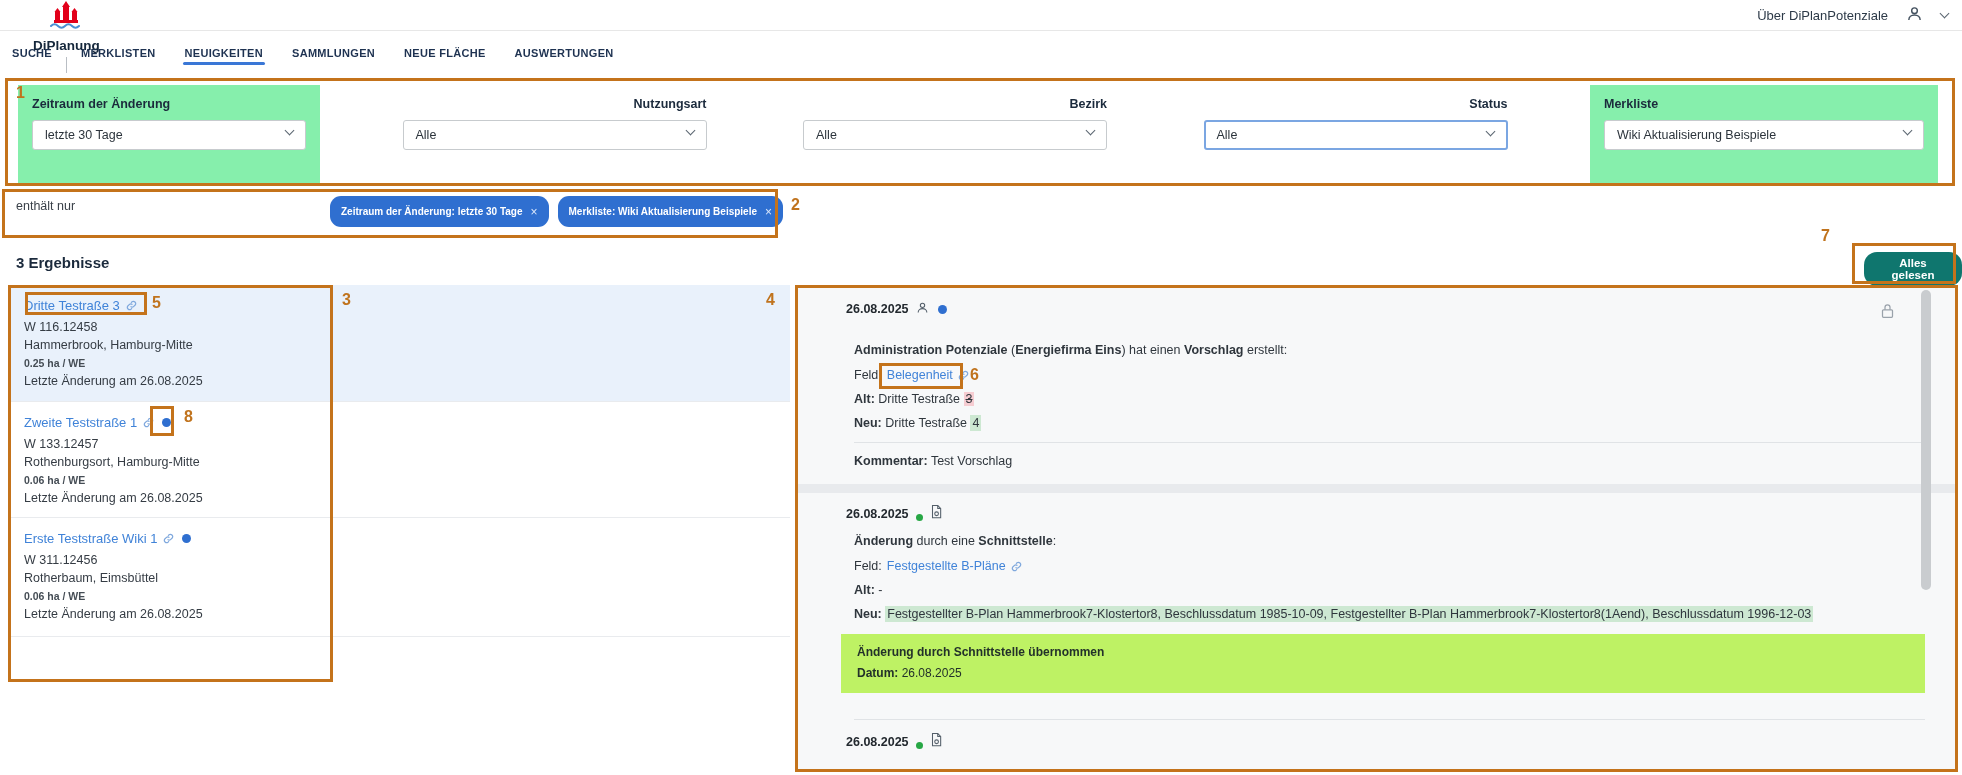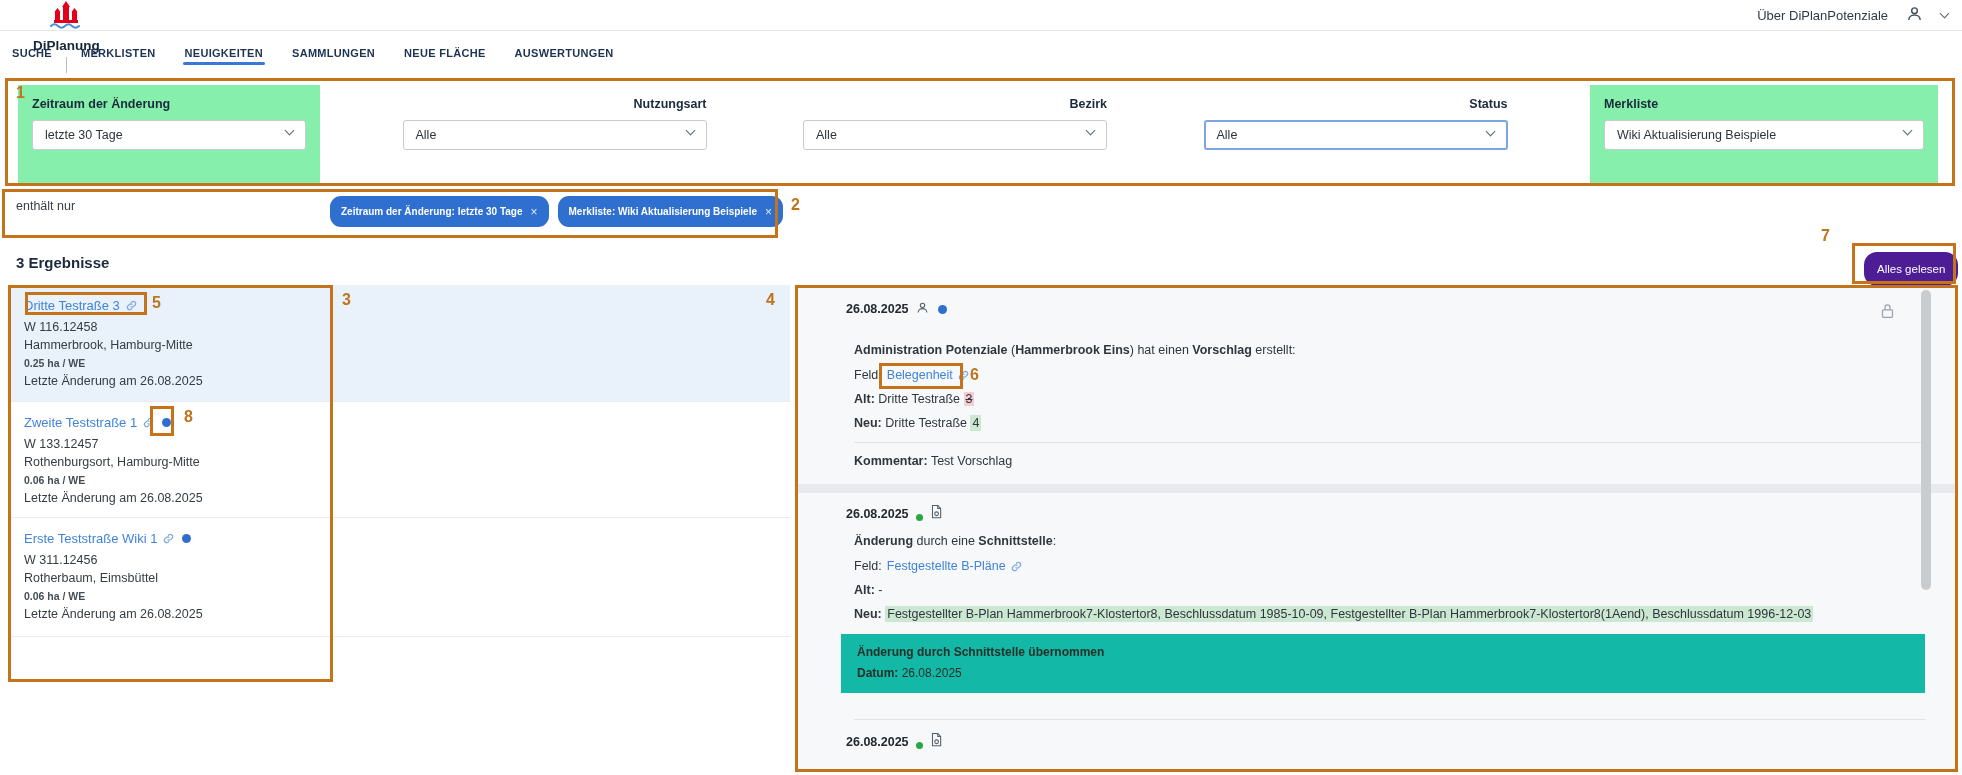--- a/index.html
+++ b/index.html
@@ -36,21 +36,21 @@
   .fsel.focus { border:2px solid #7ba6e2; padding:0 11px; }
   
   .contains { position:absolute; left:16px; top:199px; font-size:12.5px; color:#3a4149; }
   .chips { position:absolute; left:330px; top:196px; display:flex; gap:9px; }
   .chip { height:31px; background:#2f6fd0; color:#fff; border-radius:11px; display:flex; align-items:center;
           gap:8px; padding:0 11px; font-size:10px; font-weight:700; cursor:pointer; }
   .chip .x { font-size:12px; font-weight:400; color:#dce8fb; }
   
   .rescount { position:absolute; left:16px; top:254px; font-size:15px; font-weight:700; color:#1b2a3c; }
   .readall { position:absolute; left:1864px; top:252px; height:34px; padding:0 13px; border:none;
-             border-radius:13px; background:#4c1d95; color:#fff; font-size:11.5px; font-weight:400;
+             border-radius:13px; background:#0f766e; color:#fff; font-size:11.5px; font-weight:700;
              font-family:"Liberation Sans",sans-serif; display:flex; align-items:center; cursor:pointer; }
   
   .list { position:absolute; left:8px; top:285px; width:782px; }
   .lrow { height:117px; padding:13px 0 0 16px; border-bottom:1px solid #e9ebee; cursor:pointer; background:#fff; }
   .lrow.sel { background:#e9f1fb; }
   .ltitle { display:flex; align-items:center; gap:6px; font-size:13px; margin-bottom:5px; }
   .ltitle a { color:#4083d8; text-decoration:none; cursor:pointer; }
   .lline { font-size:12.5px; color:#353c44; line-height:18px; }
   .lsize { font-size:10.5px; color:#454d55; font-weight:600; line-height:15px; margin:2px 0 1px; }
   .bdot { width:9px; height:9px; border-radius:50%; background:#2f6fd0; margin-left:2px; }
@@ -64,21 +64,21 @@
   .msg2 { margin:12px 0 0 8px; }
   .frow { margin:11px 0 0 8px; display:flex; align-items:center; gap:5px; }
   .flink { color:#4083d8; cursor:pointer; }
   .arow { margin:10px 0 0 8px; }
   .b { font-weight:700; }
   .removed { background:#f6cdd2; text-decoration:line-through; padding:0 2px; }
   .added { background:#cde8d2; padding:1px 2px; }
   .div1 { margin:12px 0 0 8px; border-top:1px solid #e0e3e6; }
   .komm { margin:11px 0 0 8px; }
   .gapband { height:9px; background:#e8eaed; margin-top:16px; }
-  .greenbox { margin:13px 0 0 -5px; background:#14b8a6; padding:11px 16px 13px; color:#23312a; font-size:12px; }
+  .greenbox { margin:13px 0 0 -5px; background:#bef264; padding:11px 16px 13px; color:#23312a; font-size:12px; }
   .gb-date { margin-top:7px; }
   .mt13 { margin-top:13px; } .mt12 { margin-top:12px; }
   .lock { position:absolute; right:60px; top:14px; }
   .sbar { position:absolute; right:24px; top:2px; width:10px; height:300px; background:#c9cccf; border-radius:5px; }
   
   .abox { position:absolute; border:3px solid #c4731b; pointer-events:none; z-index:40; }
   .num { position:absolute; color:#c0731d; font-weight:700; font-size:16px; z-index:41; }
   .a2 { left:2px; top:189px; width:776px; height:49px; }
   .a3 { left:8px; top:285px; width:325px; height:397px; }
   .a5 { left:25px; top:292px; width:122px; height:23px; }
@@ -247,21 +247,21 @@
       <span>26.08.2025</span>
       <span>
         <svg width="13" height="13" viewBox="0 0 24 24" fill="none" stroke="#545f6a" stroke-width="2">
             <circle cx="12" cy="8" r="4"></circle>
             <path d="M4 21c0-4 3.5-7 8-7s8 3 8 7"></path>
           </svg>
       </span>
       <span class="bdot"></span>
     </div>
     <div class="msg">
-      <span class="b">Administration Potenziale</span><span> (</span><span class="b">Hammerbrook Eins</span><span>) hat einen </span><span class="b">Vorschlag</span><span> erstellt:</span>
+      <span class="b">Administration Potenziale</span><span> (</span><span class="b">Energiefirma Eins</span><span>) hat einen </span><span class="b">Vorschlag</span><span> erstellt:</span>
     </div>
     <div class="frow">
       <span>Feld:</span>
       <span class="flink">Belegenheit</span>
       <svg width="11" height="11" viewBox="0 0 24 24" fill="none" stroke="#7fa8dd" stroke-width="2.6">
           <path d="M10 14a5 5 0 0 0 7 0l3-3a5 5 0 0 0-7-7l-2 2"></path>
           <path d="M14 10a5 5 0 0 0-7 0l-3 3a5 5 0 0 0 7 7l2-2"></path>
         </svg>
     </div>
     <div class="arow">

